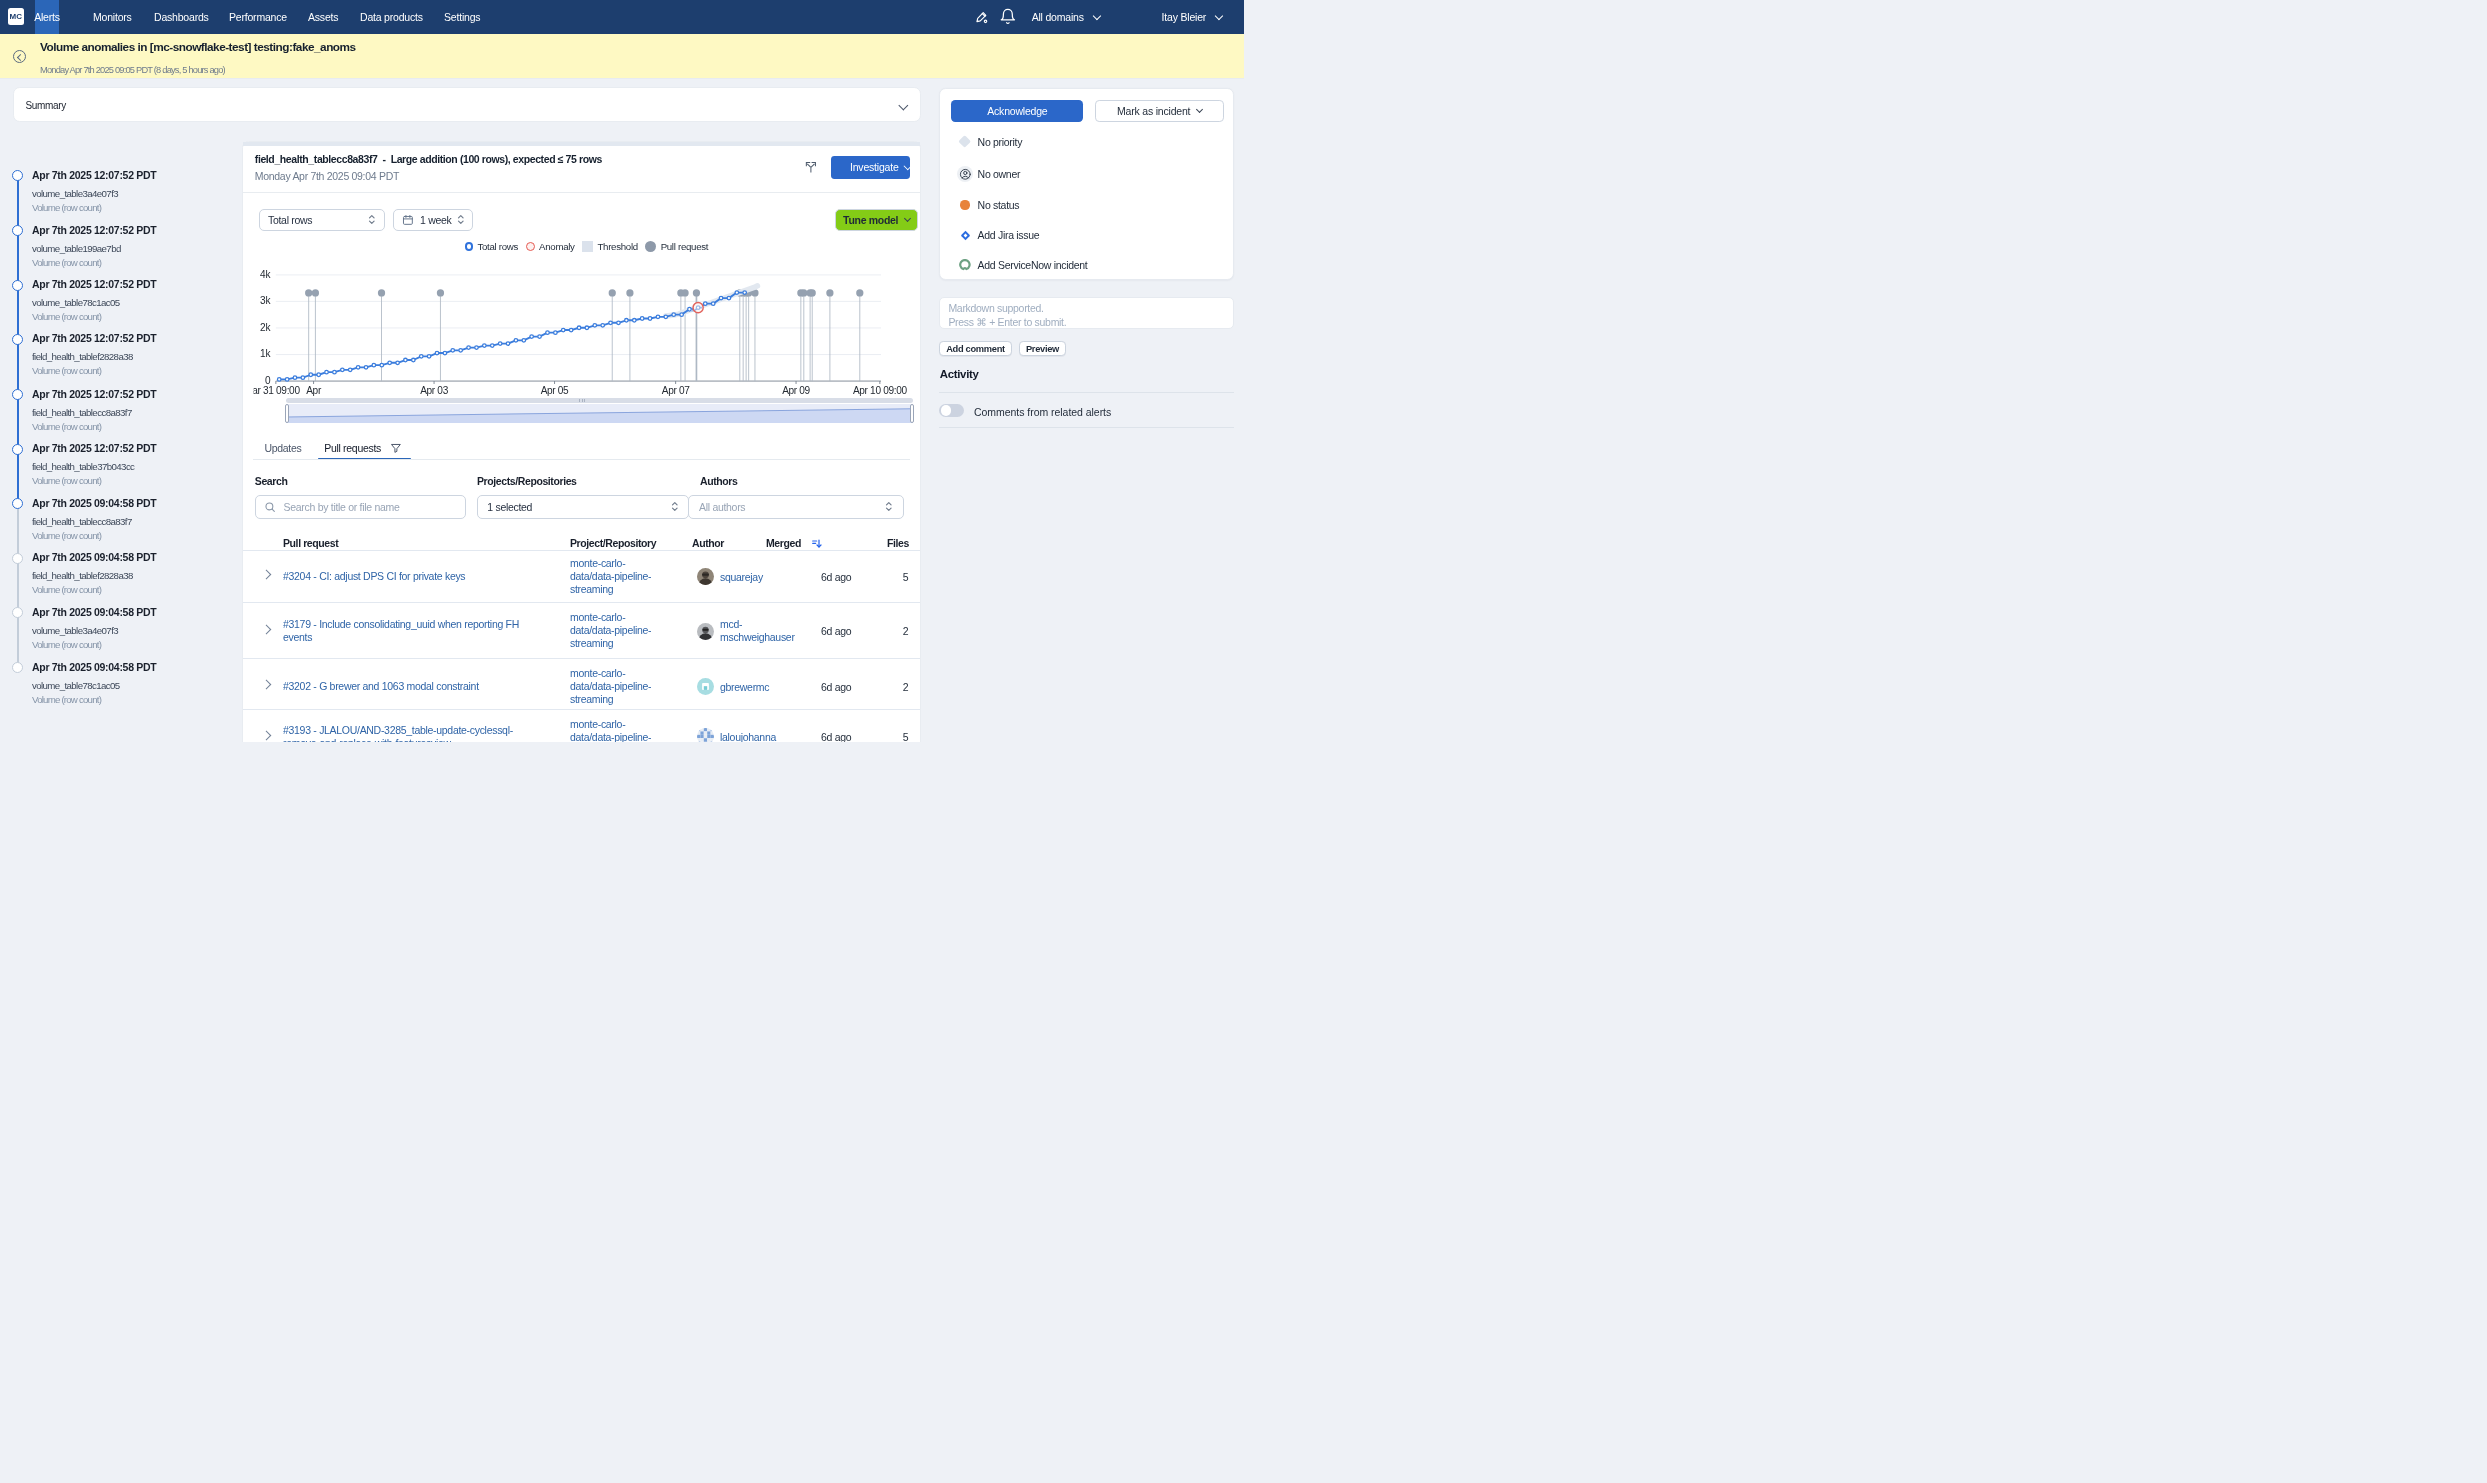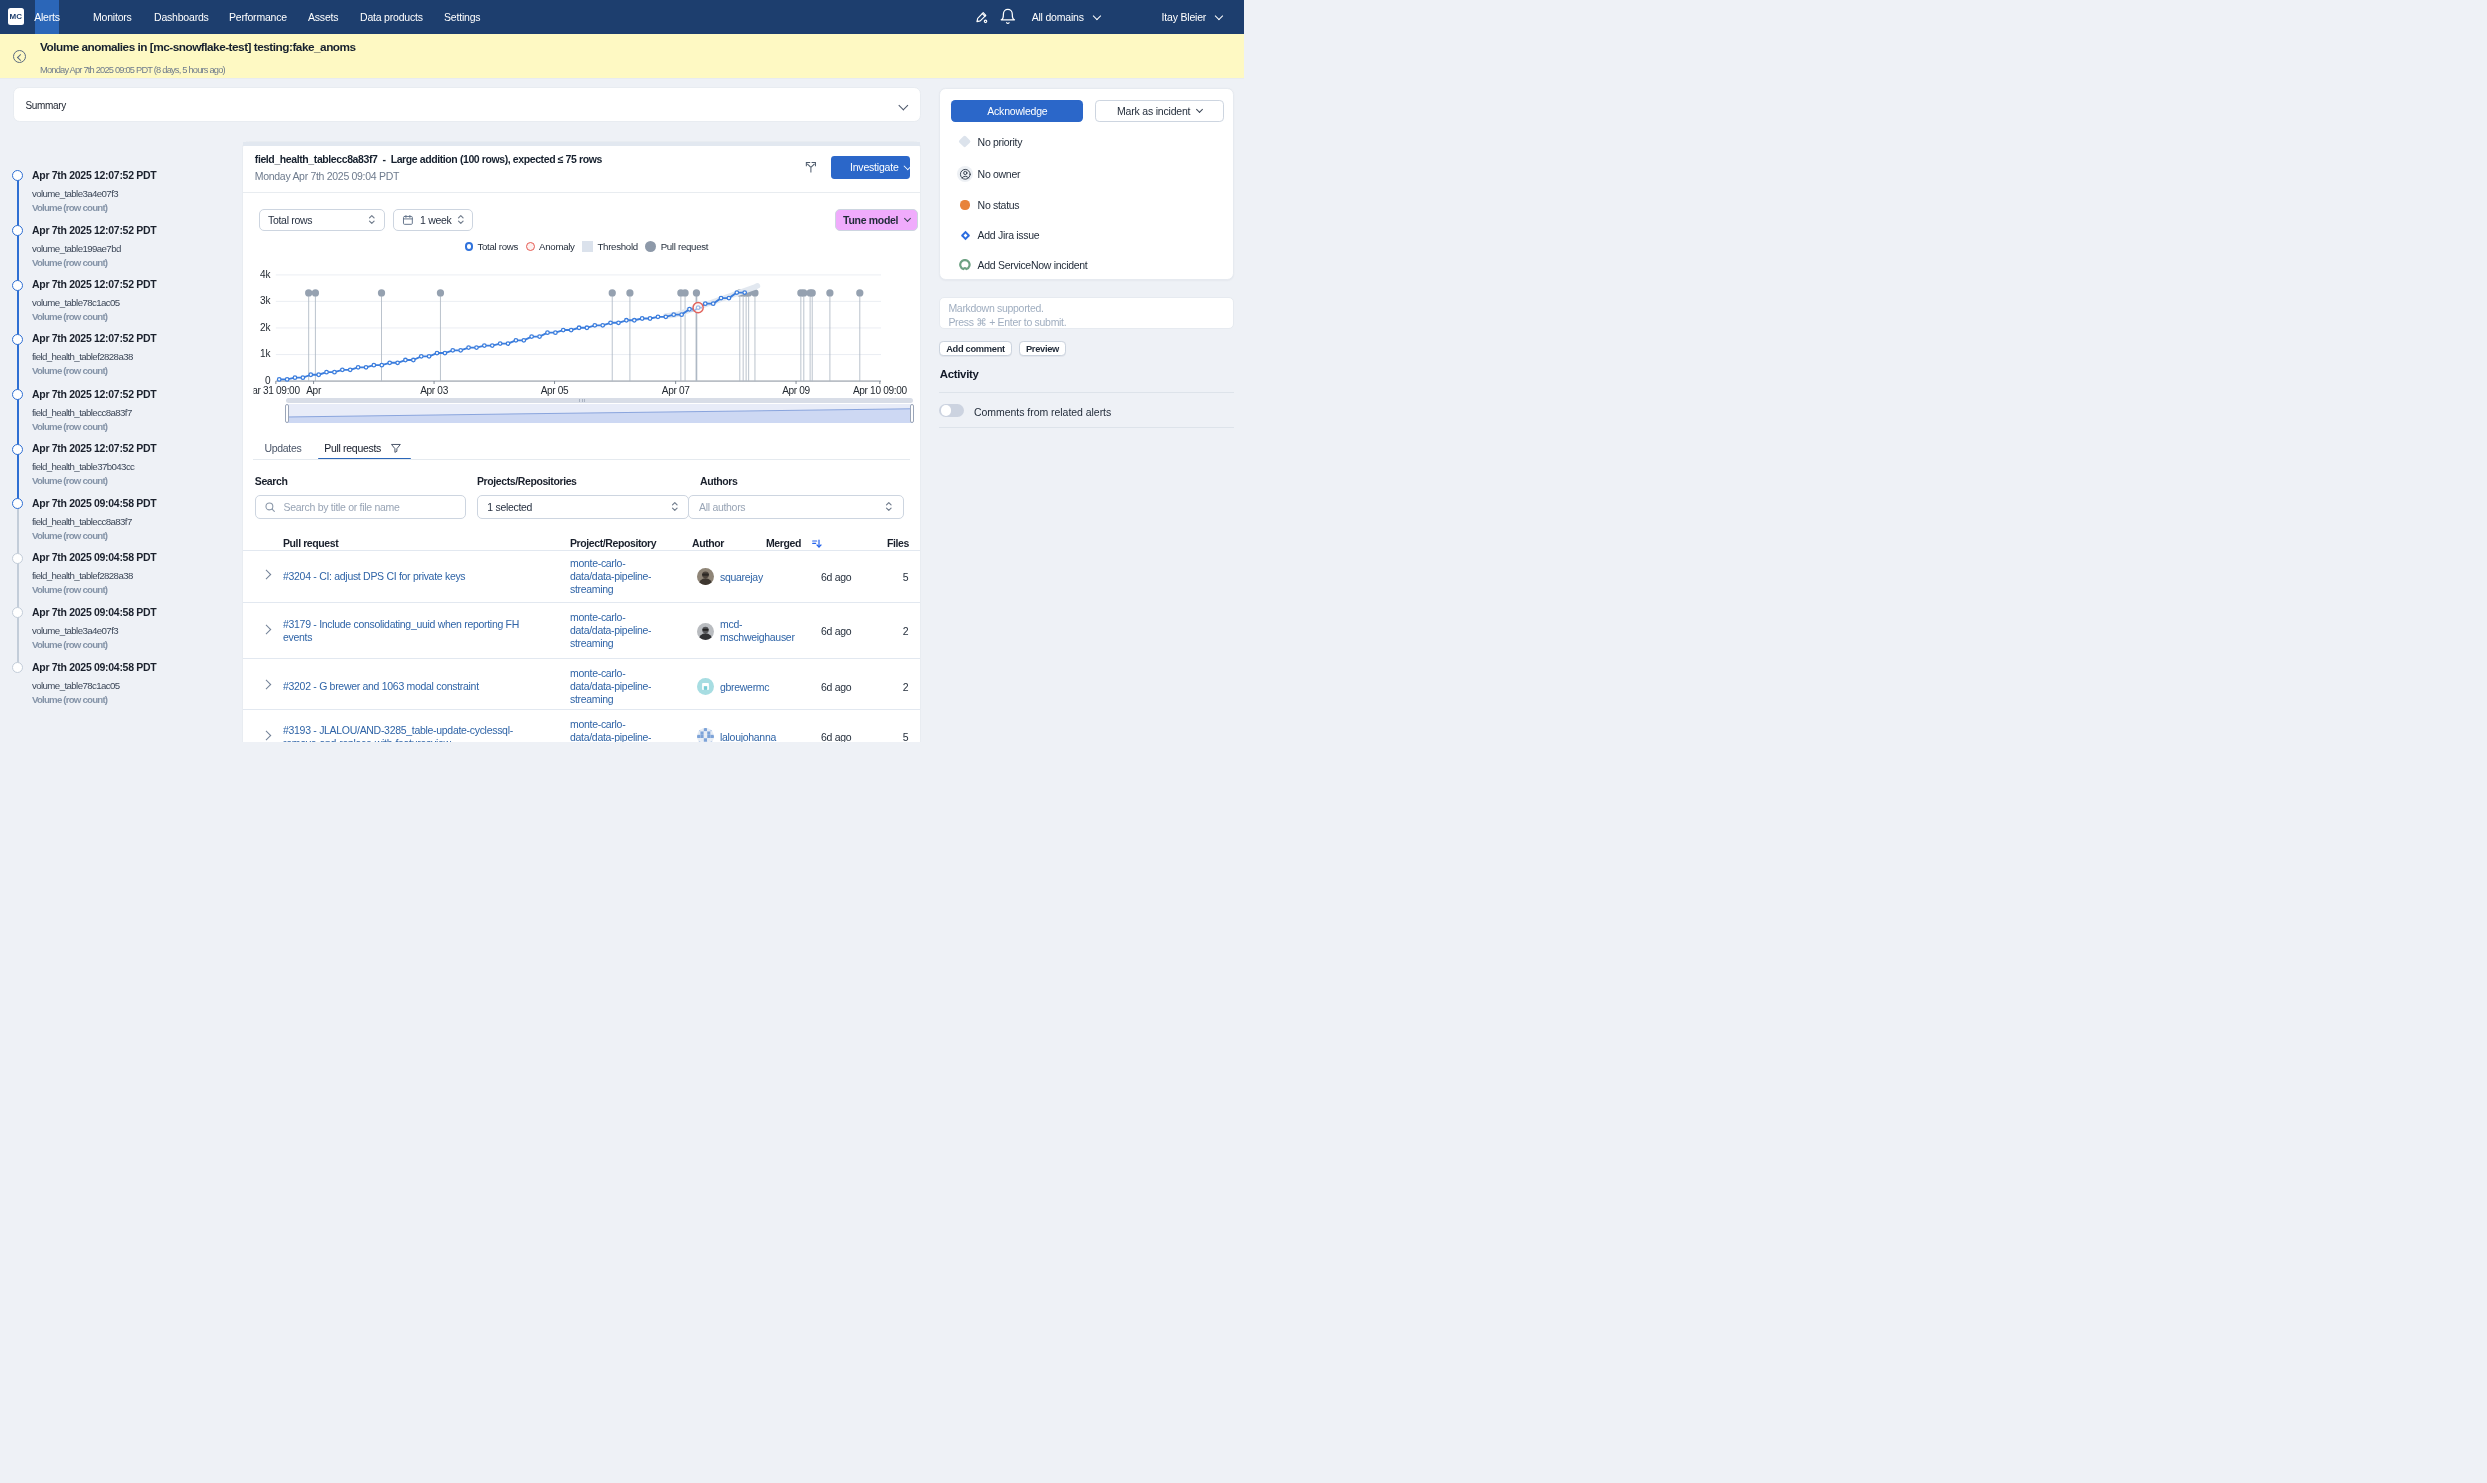--- a/index.html
+++ b/index.html
@@ -21,36 +21,36 @@
 
 .summary{position:absolute;left:12.6px;top:87px;width:908px;height:35px;background:#fff;border:0.8px solid #e8ecf1;border-radius:6.7px;}
 .summary .t{position:absolute;left:11.8px;top:11.8px;font-size:10px;font-weight:500;color:#1a202c;letter-spacing:-0.3px;}
 .sumchev{position:absolute;right:12.6px;top:13.5px;width:6.7px;height:6.7px;border-right:1.4px solid #4a5568;border-bottom:1.4px solid #4a5568;transform:rotate(45deg);}
 
 .tlwrap{position:absolute;left:0;top:0;}
 .tlline{position:absolute;width:1.7px;left:17px;}
 .tlitem{position:absolute;left:32px;width:202px;height:40px;}
 .tlitem .d{position:absolute;top:0;font-size:10.5px;font-weight:bold;color:#1a202c;line-height:11.8px;letter-spacing:-0.3px;white-space:nowrap;}
 .tlitem .n{position:absolute;top:18px;font-size:9.7px;color:#3d4859;line-height:11px;letter-spacing:-0.6px;white-space:nowrap;}
-.tlitem .v{position:absolute;top:32px;font-size:9.7px;color:#8594a8;line-height:11px;letter-spacing:-0.8px;white-space:nowrap;font-weight:bold;}
+.tlitem .v{position:absolute;top:32px;font-size:9.7px;color:#8594a8;line-height:11px;letter-spacing:-0.8px;white-space:nowrap;}
 .tlc{position:absolute;left:12.2px;width:11px;height:11px;border-radius:50%;background:#fff;box-sizing:border-box;}
 .tlc.b{border:1.7px solid #2e6fd3;}
 .tlc.g{border:1.7px solid #c3cdd9;}
 
 .card{position:absolute;left:242px;top:141px;width:679px;height:640px;background:#fff;border:0.8px solid #e8ecf1;border-radius:6.7px;}
 .ctitle{position:absolute;left:11.8px;top:11px;font-size:10.5px;font-weight:bold;color:#16202e;letter-spacing:-0.4px;}
 .csub{position:absolute;left:11.8px;top:28px;font-size:10.5px;color:#6e7b8d;letter-spacing:-0.3px;}
 .cdiv1{position:absolute;left:0;top:50px;width:100%;height:0.8px;background:#e8ecf0;}
 .investigate{position:absolute;left:588px;top:13.5px;width:79px;height:23px;background:#2b67c9;border-radius:3.4px;color:#fff;font-size:10.5px;font-weight:500;display:flex;align-items:center;justify-content:flex-end;gap:5.9px;}
 .inv-chev{width:5.5px;height:5.5px;border-right:1.4px solid #fff;border-bottom:1.4px solid #fff;transform:rotate(45deg);margin-top:-2.5px;}
 .lineage{position:absolute;left:562px;top:18.5px;}
 
 .sel{position:absolute;height:22px;border:0.8px solid #cdd5e0;border-radius:5px;background:#fff;font-size:10.5px;color:#273142;display:flex;align-items:center;letter-spacing:-0.3px;}
 .updown{margin-left:auto;}
-.tunemodel{position:absolute;left:592px;top:67px;width:83px;height:22px;border:0.8px solid #cdd5e0;border-radius:5px;background:#f0abfc;font-size:10.5px;font-weight:bold;letter-spacing:-0.3px;color:#1f2937;display:flex;align-items:center;justify-content:center;gap:6.7px;}
+.tunemodel{position:absolute;left:592px;top:67px;width:83px;height:22px;border:0.8px solid #cdd5e0;border-radius:5px;background:#84cc16;font-size:10.5px;font-weight:bold;letter-spacing:-0.3px;color:#1f2937;display:flex;align-items:center;justify-content:center;gap:6.7px;}
 .tm-chev{width:5px;height:5px;border-right:1.3px solid #374151;border-bottom:1.3px solid #374151;transform:rotate(45deg);margin-top:-2.5px;}
 
 .legend{position:absolute;left:5px;top:99px;width:100%;display:flex;justify-content:center;align-items:center;gap:7.6px;font-size:9.7px;color:#1f2937;letter-spacing:-0.3px;}
 .legend .it{display:flex;align-items:center;gap:4.2px;}
 .lg-c1{width:8.4px;height:8.4px;border-radius:50%;border:2.2px solid #2f72dc;background:#fff;}
 .lg-c2{width:9.3px;height:9.3px;border-radius:50%;border:1.7px solid #e65a52;background:#fdf1f0;}
 .lg-sq{width:11px;height:11px;background:#dbe2ec;}
 .lg-c3{width:11px;height:11px;border-radius:50%;background:#8d99a9;}
 
 .btrack{position:absolute;left:43px;top:256px;width:627px;height:5px;background:#d8dde7;border-radius:2.5px;}

